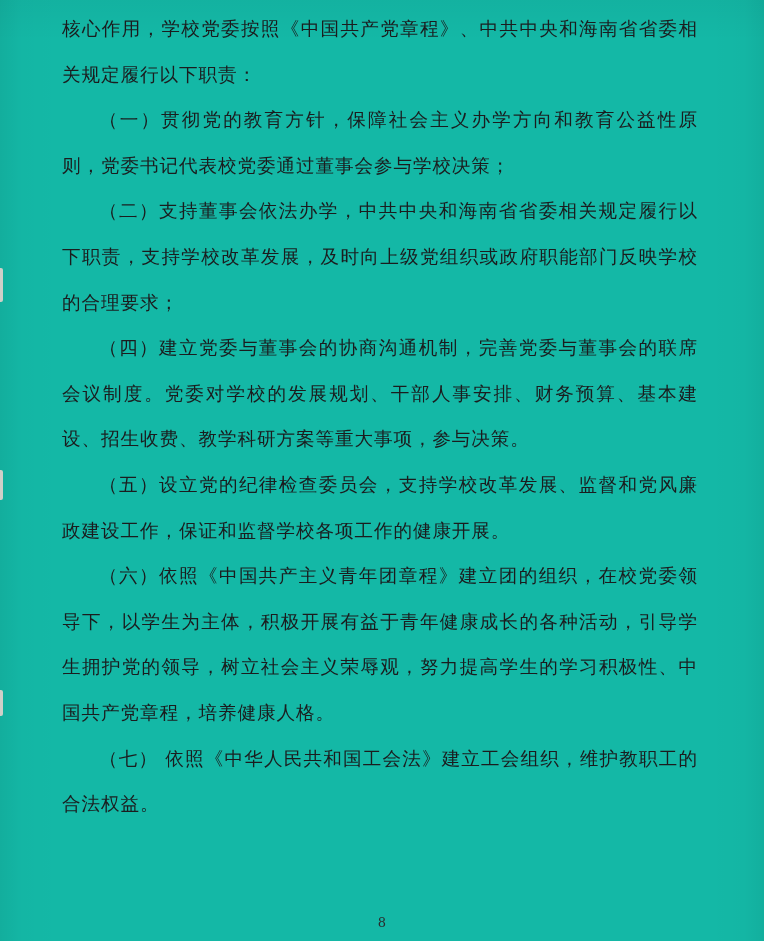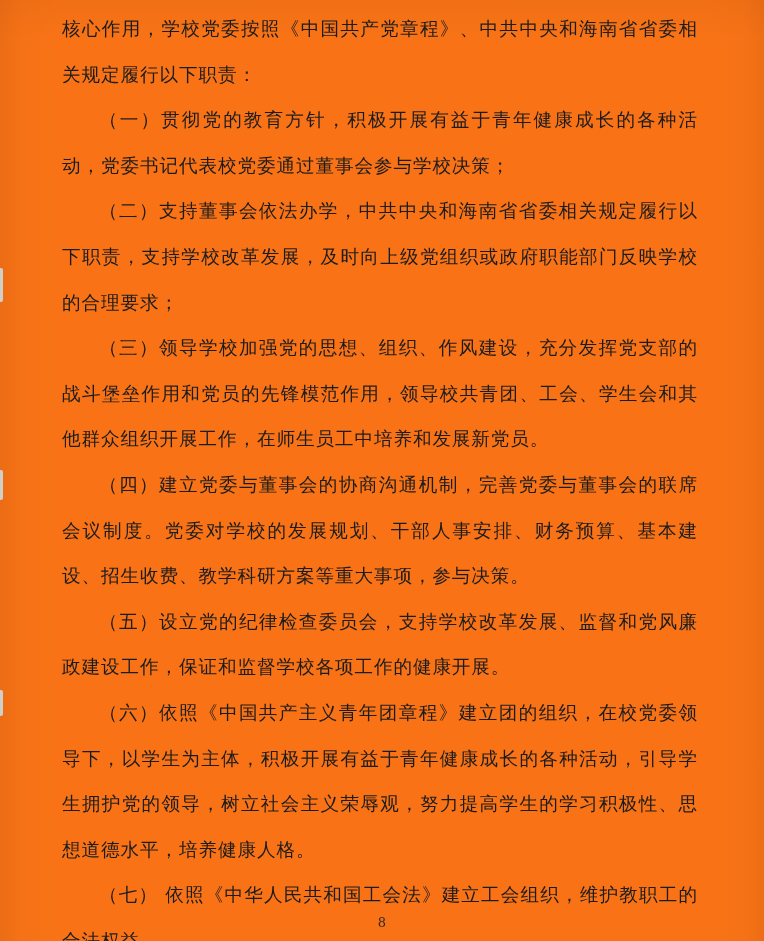--- a/index.html
+++ b/index.html
@@ -11,21 +11,21 @@
     width: 764px;
     height: 941px;
     overflow: hidden;
     font-family: "DejaVu Serif", serif;
     color: #17181a;
   }
   #page {
     position: relative;
     width: 764px;
     height: 941px;
-    background: #f97316;
+    background: #14b8a6;
     text-decoration: underline;
   }
   
   #page::before {
     content: "";
     position: absolute;
     inset: 0;
     pointer-events: none;
     background:
       linear-gradient(to right, rgba(0,0,0,0.055) 0px, rgba(0,0,0,0.012) 22px, rgba(0,0,0,0) 60px),
@@ -76,23 +76,22 @@
 <body>
 
 <div id="page">
 
   <div class="binding-mark m1"></div>
   <div class="binding-mark m2"></div>
   <div class="binding-mark m3"></div>
 
   <div id="body-text">
     <p class="para">核心作用，学校党委按照《中国共产党章程》、中共中央和海南省省委相关规定履行以下职责：</p>
-    <p class="para indent">（一）贯彻党的教育方针，积极开展有益于青年健康成长的各种活动，党委书记代表校党委通过董事会参与学校决策；</p>
+    <p class="para indent">（一）贯彻党的教育方针，保障社会主义办学方向和教育公益性原则，党委书记代表校党委通过董事会参与学校决策；</p>
     <p class="para indent">（二）支持董事会依法办学，中共中央和海南省省委相关规定履行以下职责，支持学校改革发展，及时向上级党组织或政府职能部门反映学校的合理要求；</p>
-    <p class="para indent">（三）领导学校加强党的思想、组织、作风建设，充分发挥党支部的战斗堡垒作用和党员的先锋模范作用，领导校共青团、工会、学生会和其他群众组织开展工作，在师生员工中培养和发展新党员。</p>
     <p class="para indent">（四）建立党委与董事会的协商沟通机制，完善党委与董事会的联席会议制度。党委对学校的发展规划、干部人事安排、财务预算、基本建设、招生收费、教学科研方案等重大事项，参与决策。</p>
     <p class="para indent">（五）设立党的纪律检查委员会，支持学校改革发展、监督和党风廉政建设工作，保证和监督学校各项工作的健康开展。</p>
-    <p class="para indent">（六）依照《中国共产主义青年团章程》建立团的组织，在校党委领导下，以学生为主体，积极开展有益于青年健康成长的各种活动，引导学生拥护党的领导，树立社会主义荣辱观，努力提高学生的学习积极性、思想道德水平，培养健康人格。</p>
+    <p class="para indent">（六）依照《中国共产主义青年团章程》建立团的组织，在校党委领导下，以学生为主体，积极开展有益于青年健康成长的各种活动，引导学生拥护党的领导，树立社会主义荣辱观，努力提高学生的学习积极性、中国共产党章程，培养健康人格。</p>
     <p class="para indent">（七） 依照《中华人民共和国工会法》建立工会组织，维护教职工的合法权益。</p>
   </div>
 
   <div class="page-number">8</div>
 </div>
 
 </body></html>

